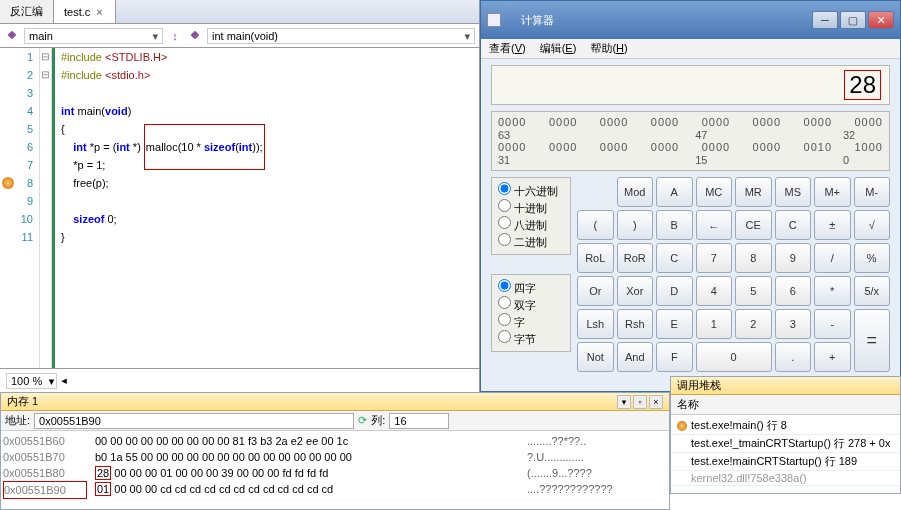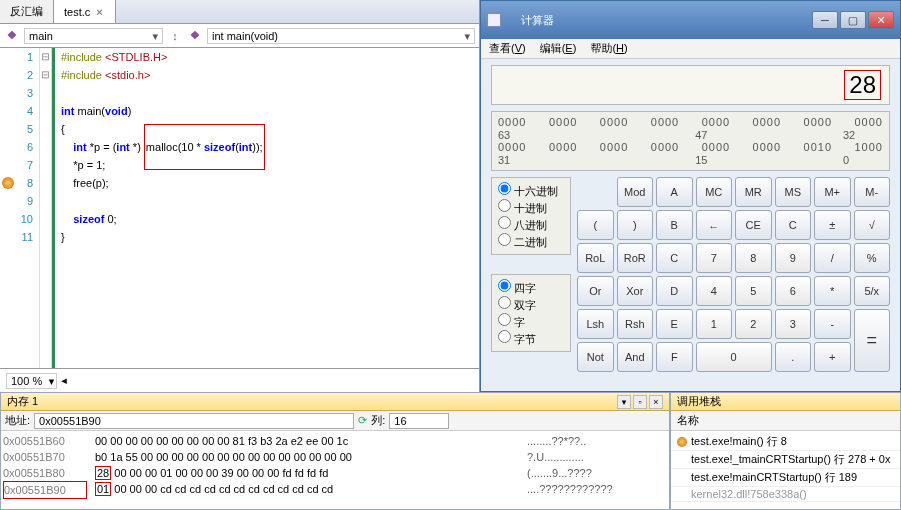--- a/index.html
+++ b/index.html
@@ -65,21 +65,21 @@
 .mem-tools { height:20px; background:#f4f4f4; border-bottom:1px solid #ccc; display:flex; align-items:center; padding:2px 4px; gap:4px; }
 .mem-inp { border:1px solid #aaa; padding:1px 4px; background:#fff; }
 .mem-grid { font-family:Consolas,monospace; font-size:12px; padding:2px; overflow:hidden; }
 .mem-row { display:flex; gap:8px; line-height:16px; }
 .addr { color:#808080; width:84px; }
 .addr.hl-addr { border:1px solid #c00; }
 .hex { flex:1; }
 .hex .hlbyte { border:1px solid #c00; padding:0 1px; }
 .asc { color:#606060; width:140px; }
 
-.stack-panel { position:absolute; left:670px; top:392px; width:231px; height:118px; border:1px solid #9aa7b8; }
+.stack-panel { position:absolute; left:670px; top:376px; width:231px; height:118px; border:1px solid #9aa7b8; }
 .stack-list { padding:2px 0; }
 .stack-hdr { border-bottom:1px solid #ccc; padding:2px 6px; background:#f4f4f4; }
 .stack-row { padding:1px 6px; display:flex; gap:4px; align-items:center; border-bottom:1px solid #eee; white-space:nowrap; overflow:hidden; }
 .arr { width:10px;height:10px;border-radius:50%;background:radial-gradient(#ffcc66,#cc6600); }
 </style>
 </head>
 <body>
 
 <div class="editor-area">
   <div class="tabs">

